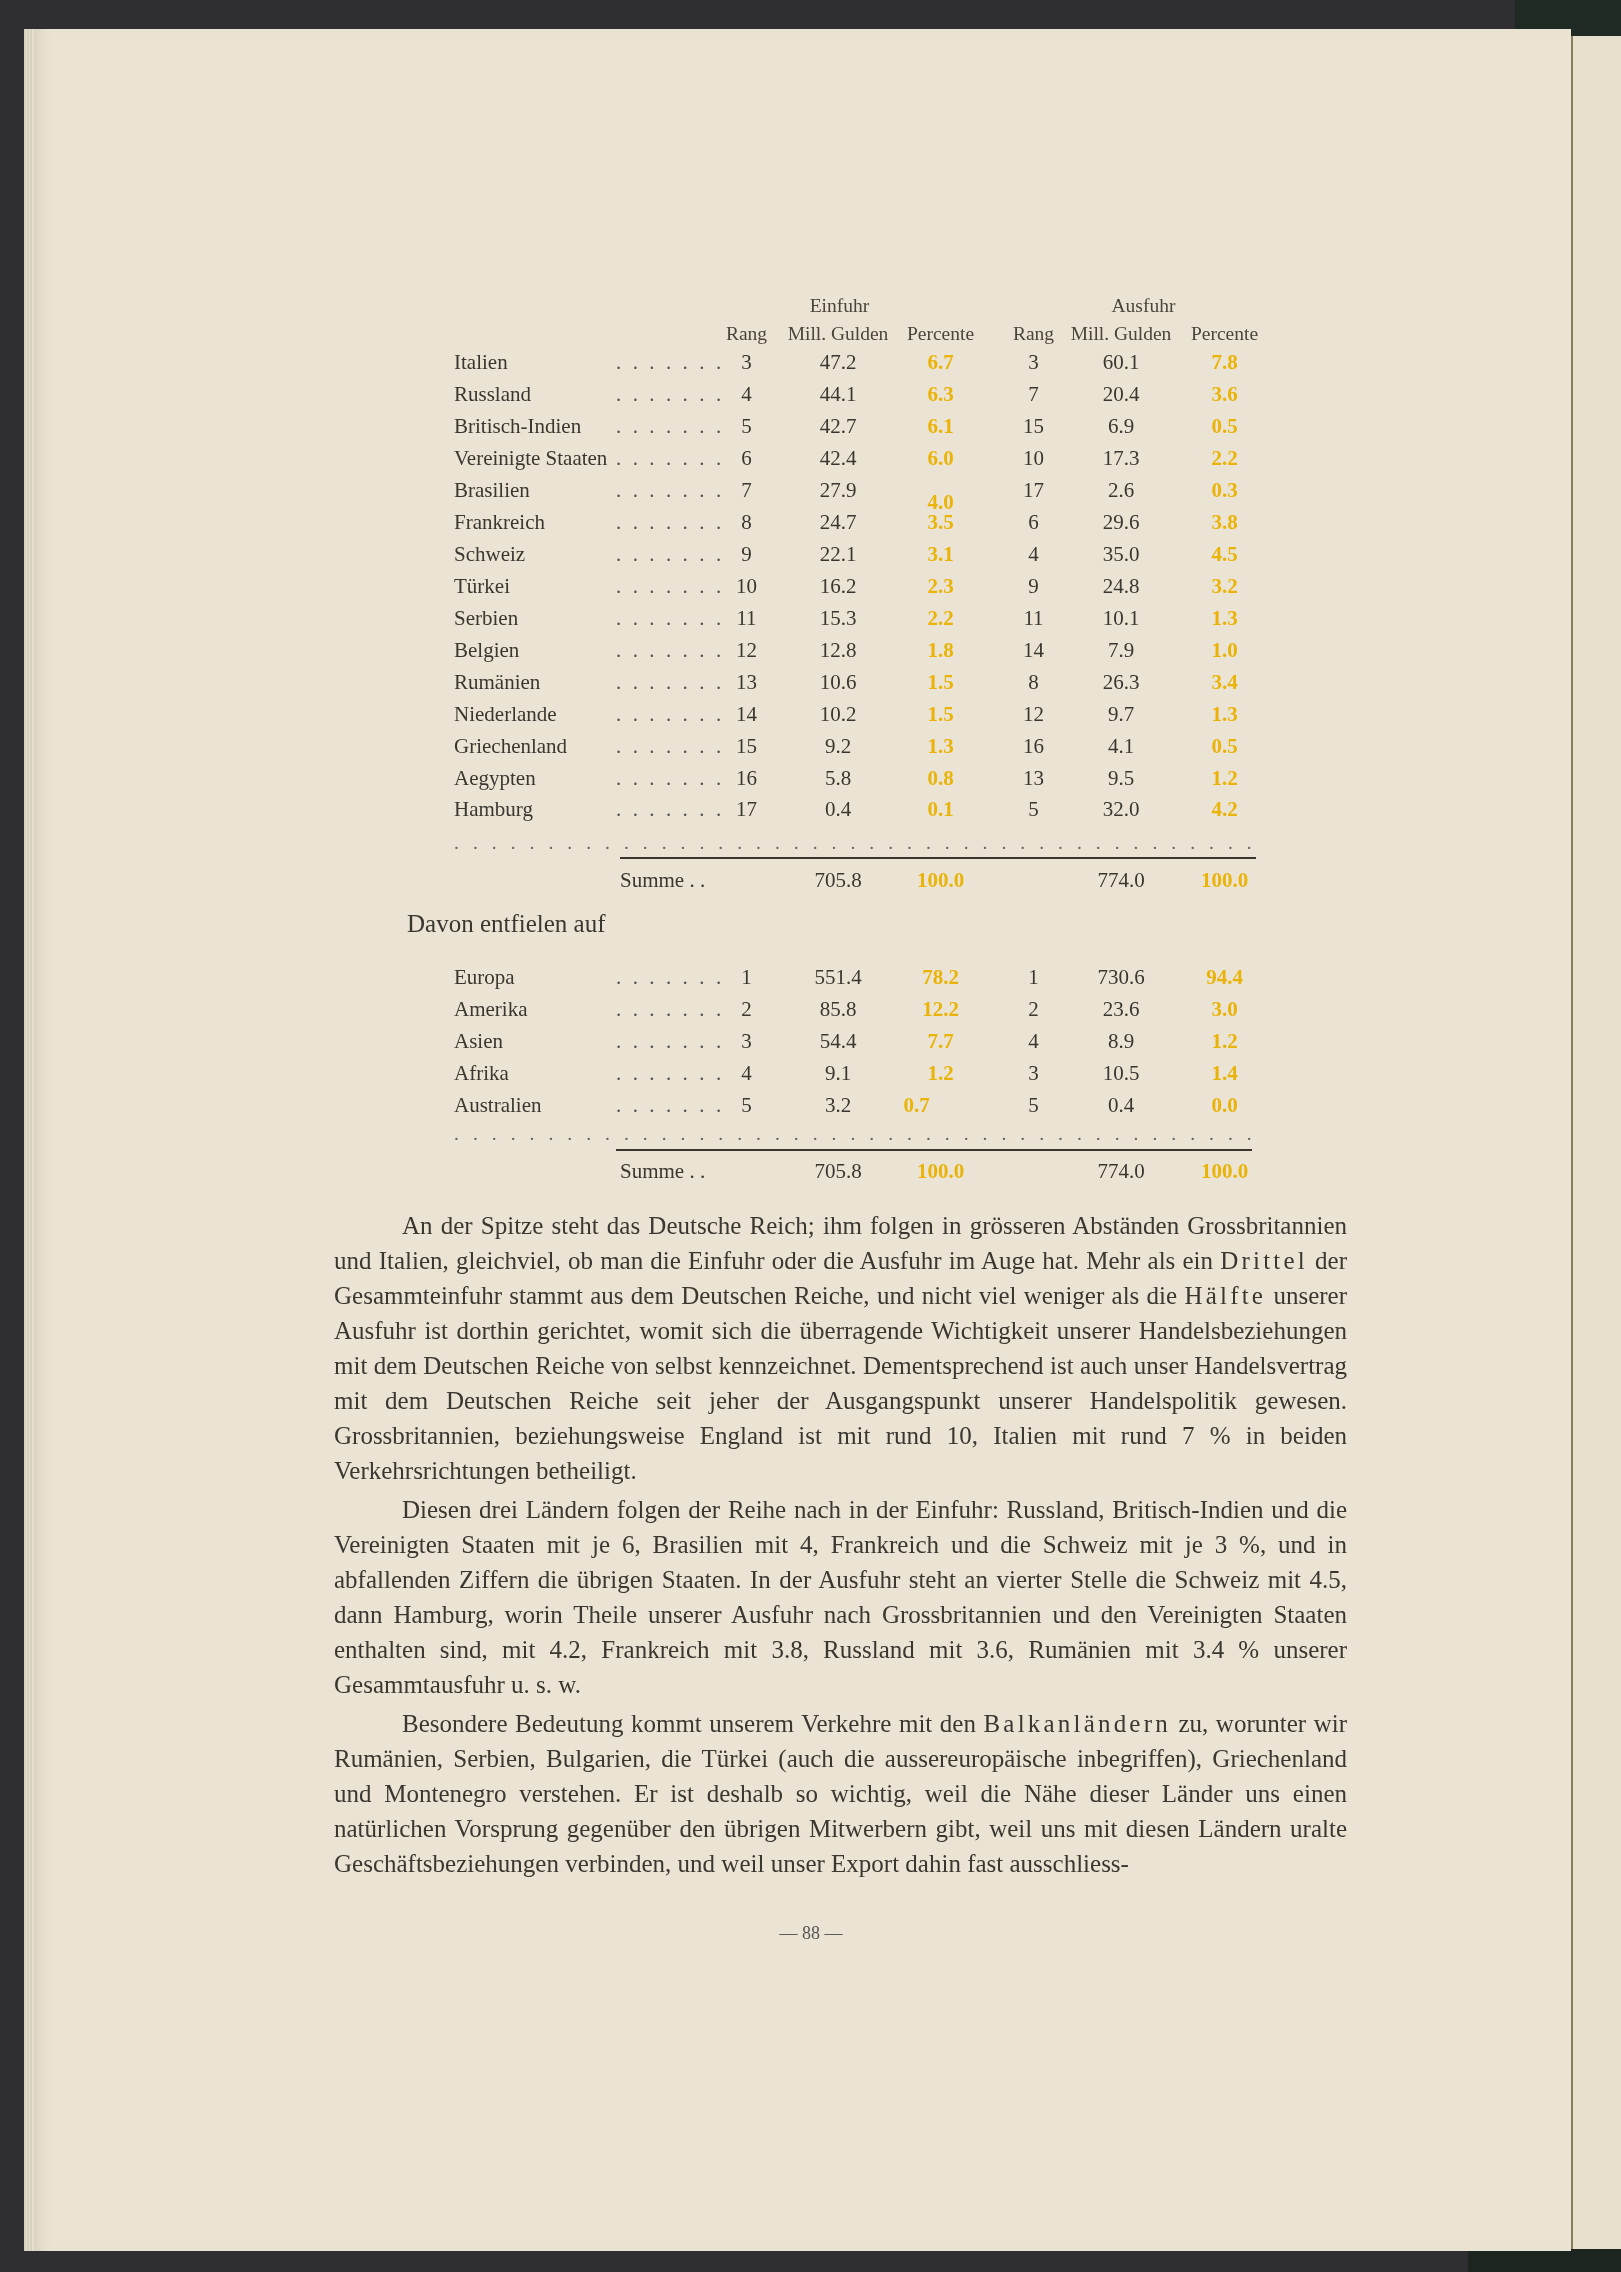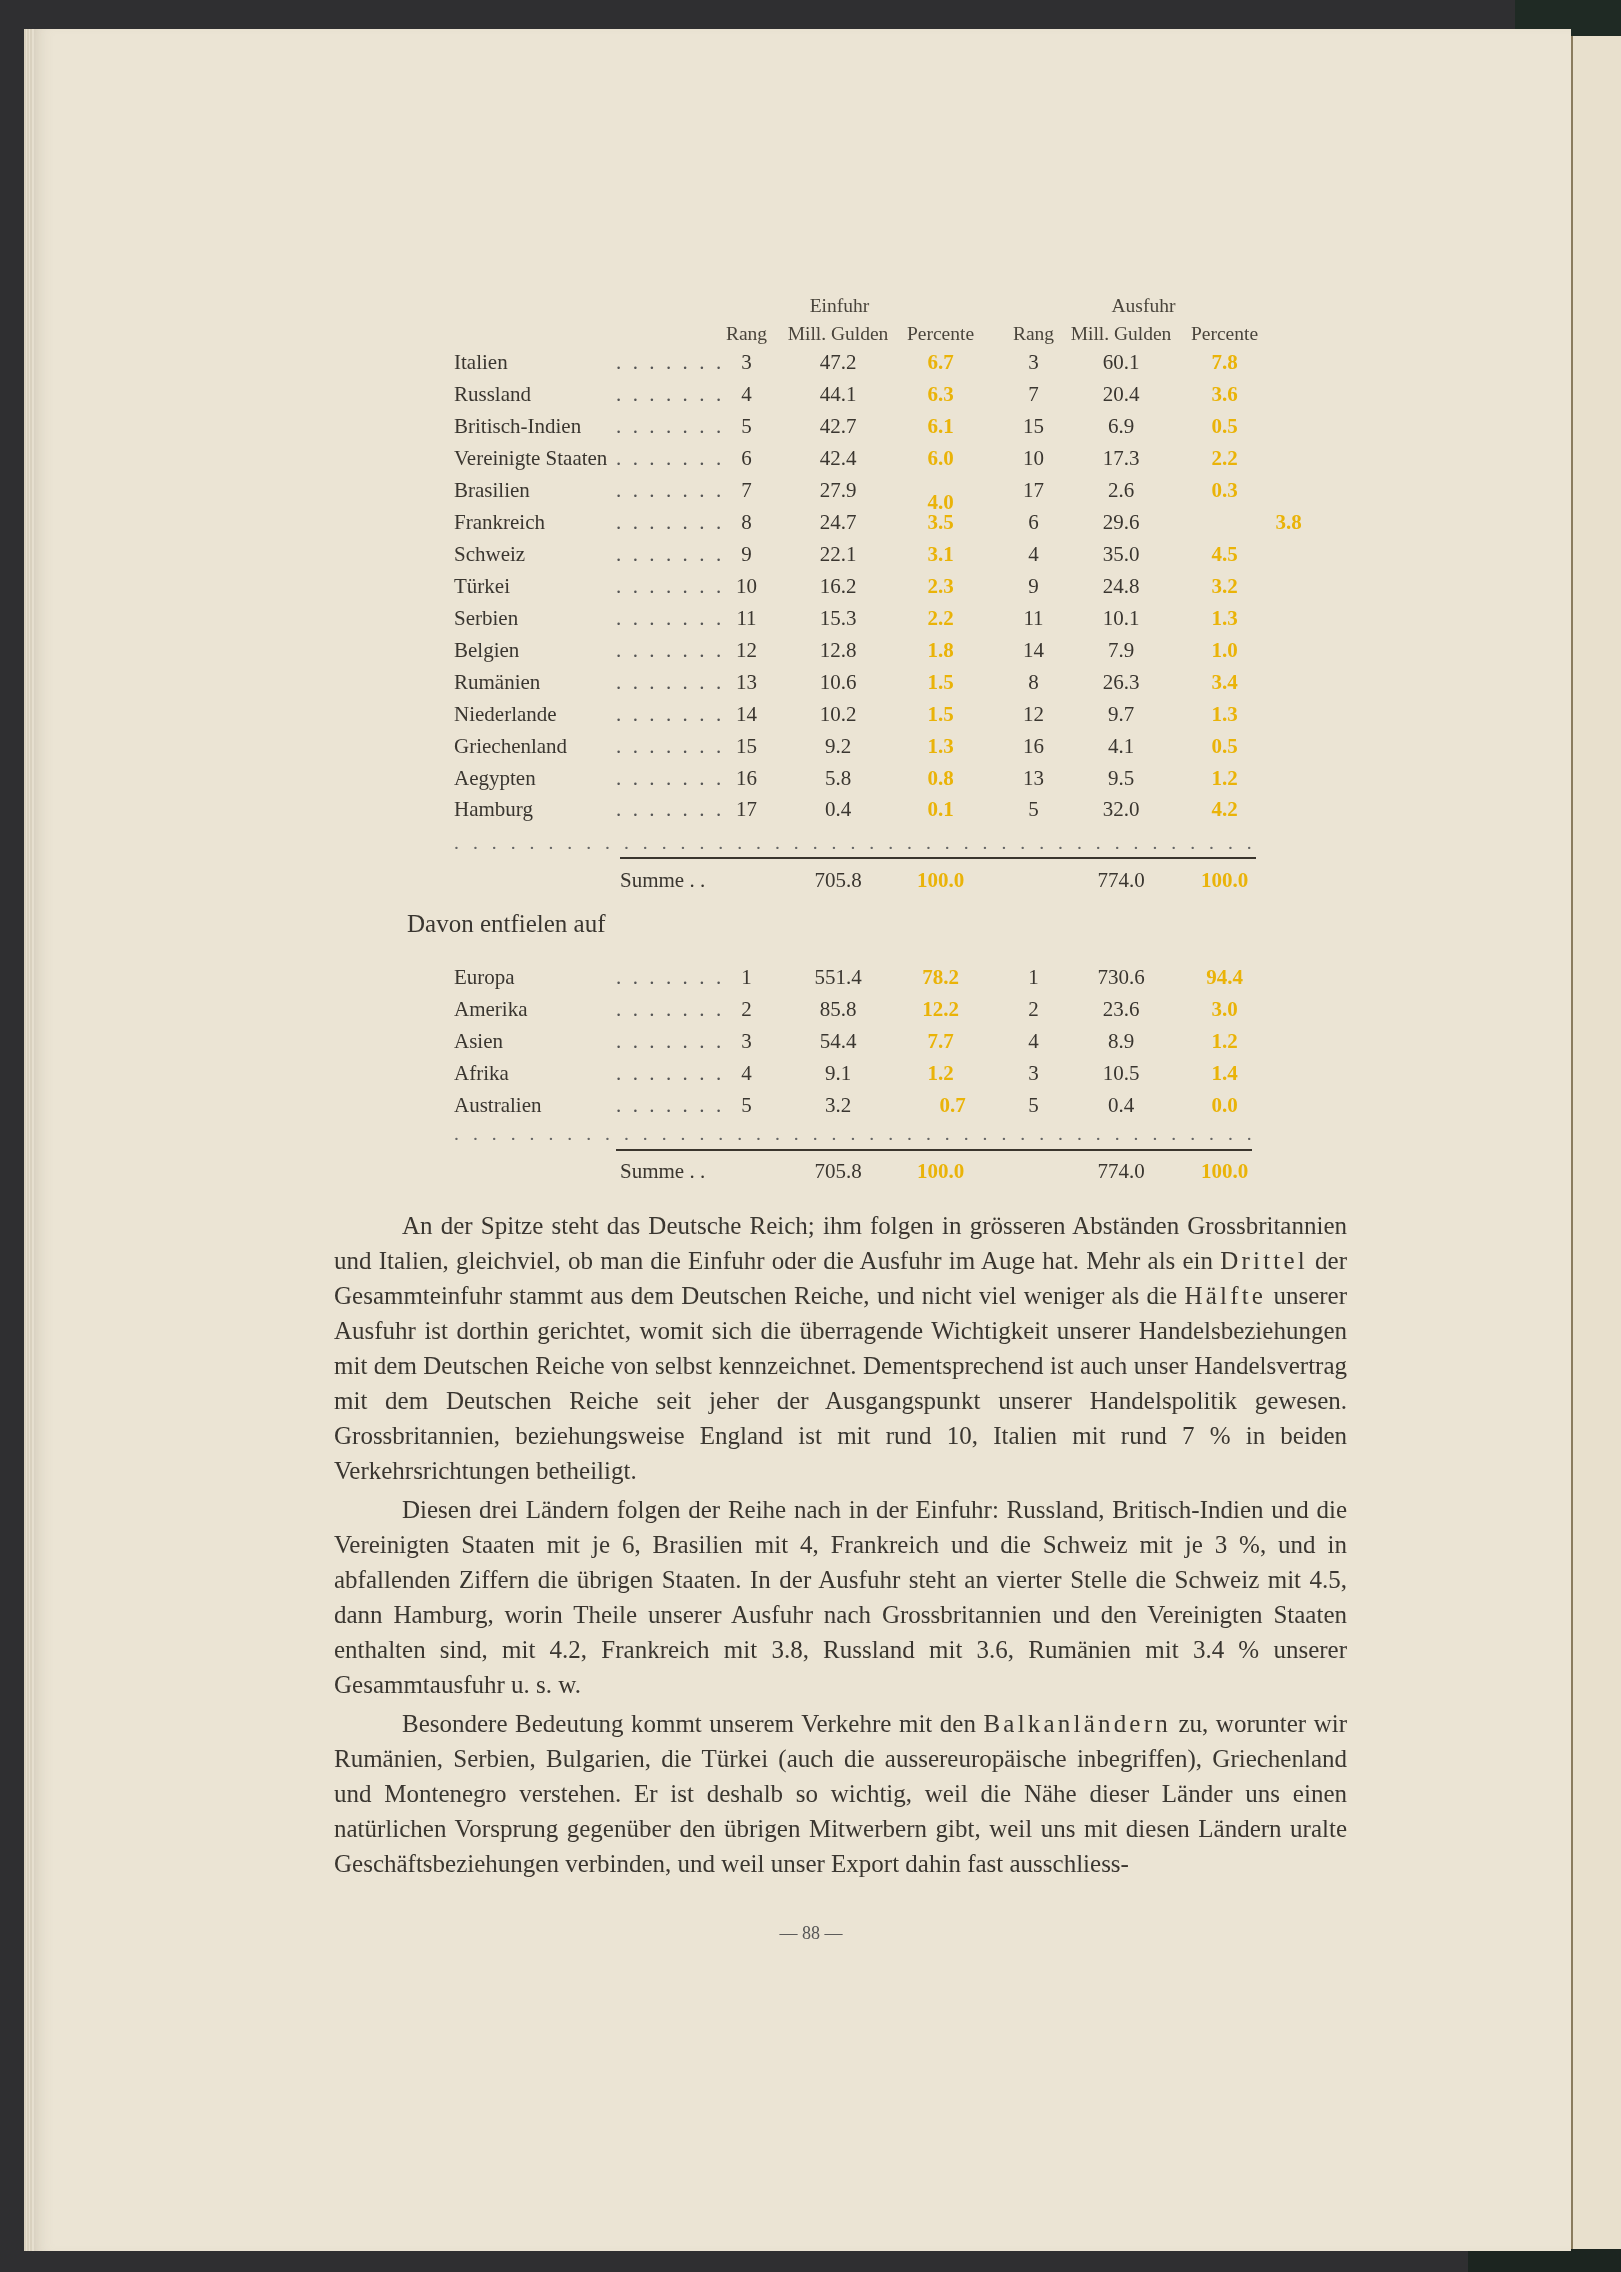--- a/index.html
+++ b/index.html
@@ -136,21 +136,21 @@
         <span class="cell bold" style="left: 1180px; width: 89px;">0.3</span>
         <span class="leader" style="left: 616px; width: 97px;">.......</span>
       </div>
       <div class="row" style="top: 510px; left: 0px;">
         <span class="name">Frankreich</span>
         <span class="cell" style="left: 718px; width: 57px;">8</span>
         <span class="cell" style="left: 781px; width: 114px;">24.7</span>
         <span class="cell bold" style="left: 896px; width: 89px;">3.5</span>
         <span class="cell" style="left: 1005px; width: 57px;">6</span>
         <span class="cell" style="left: 1064px; width: 114px;">29.6</span>
-        <span class="cell bold" style="left: 1244px; width: 89px; font-family: Liberation Serif, serif;">3.8</span>
+        <span class="cell bold" style="left: 1180px; width: 89px; font-family: Liberation Serif, serif;">3.8</span>
         <span class="leader" style="left: 616px; width: 97px;">.......</span>
       </div>
       <div class="row" style="top: 542px; left: 0px;">
         <span class="name">Schweiz</span>
         <span class="cell" style="left: 718px; width: 57px;">9</span>
         <span class="cell" style="left: 781px; width: 114px;">22.1</span>
         <span class="cell bold" style="left: 896px; width: 89px;">3.1</span>
         <span class="cell" style="left: 1005px; width: 57px;">4</span>
         <span class="cell" style="left: 1064px; width: 114px;">35.0</span>
         <span class="cell bold" style="left: 1180px; width: 89px;">4.5</span>
@@ -289,21 +289,21 @@
         <span class="cell bold" style="left: 896px; width: 89px;">1.2</span>
         <span class="cell" style="left: 1005px; width: 57px;">3</span>
         <span class="cell" style="left: 1064px; width: 114px;">10.5</span>
         <span class="cell bold" style="left: 1180px; width: 89px;">1.4</span>
         <span class="leader" style="left: 616px; width: 97px;">.......</span>
       </div>
       <div class="row" style="top: 1093px; left: 0px;">
         <span class="name">Australien</span>
         <span class="cell" style="left: 718px; width: 57px;">5</span>
         <span class="cell" style="left: 781px; width: 114px;">3.2</span>
-        <span class="cell bold" style="left: 908px; width: 89px; text-align: center;">0.7</span>
+        <span class="cell bold" style="left: 872px; width: 89px; text-align: center;">0.7</span>
         <span class="cell" style="left: 1005px; width: 57px;">5</span>
         <span class="cell" style="left: 1064px; width: 114px;">0.4</span>
         <span class="cell bold" style="left: 1180px; width: 89px;">0.0</span>
         <span class="leader" style="left: 616px; width: 97px;">.......</span>
       </div>
     </div>
 
   <div class="dots-line" style="top:1123px;">...........................................</div>
   <div class="rule" style="left:616px; width:636px; top:1149px;"></div>
 

